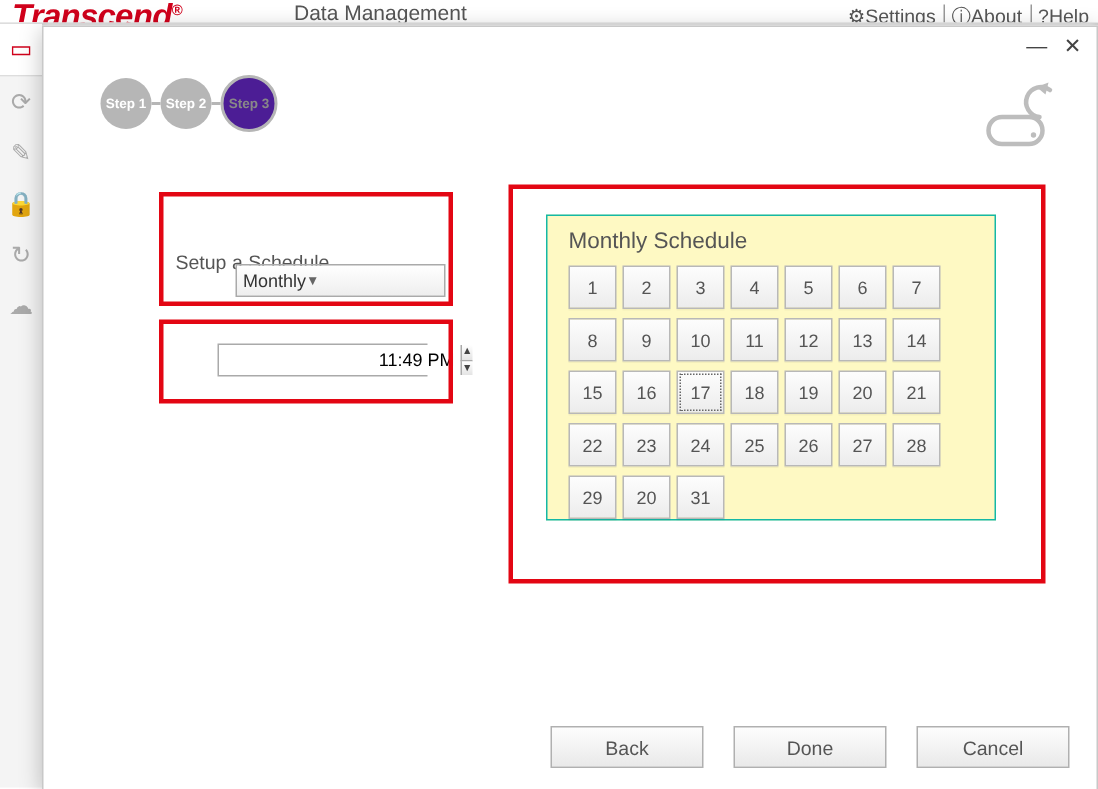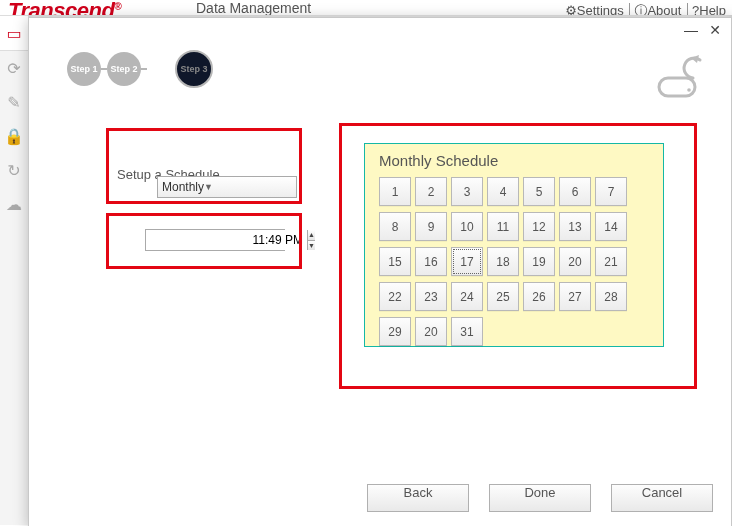--- a/index.html
+++ b/index.html
@@ -19,21 +19,21 @@
   .modal-backdrop { position:absolute; left:28px; top:15px; right:0; bottom:0; background:#fff; box-shadow:0 0 8px rgba(0,0,0,0.25) inset; }
   
   .modal { position:absolute; left:28px; top:17px; width:702px; height:508px; background:#fff; border:1px solid #c8c8c8; box-shadow:0 2px 14px rgba(0,0,0,0.25); }
   .modal .win-controls { position:absolute; right:6px; top:4px; font-size:14px; color:#444; }
   .modal .win-controls span { display:inline-block; width:20px; text-align:center; cursor:pointer; }
   .hdd-icon { position:absolute; right:20px; top:36px; }
   
   .steps { position:absolute; left:38px; top:32px; display:flex; align-items:center; }
   .step-circle { width:34px; height:34px; border-radius:50%; display:flex; align-items:center; justify-content:center; font-size:9px; font-weight:bold; }
   .step-done { background:#b6b6b6; color:#fff; }
-  .step-current { background:#0f172a; border:2px solid #b6b6b6; color:#888;margin-left:28px; }
+  .step-current { background:#4c1d95; border:2px solid #b6b6b6; color:#888; }
   .step-line { width:6px; height:2px; background:#b6b6b6; }
   
   .hl { position:absolute; border:3px solid #e30613; pointer-events:none; }
   .hl1 { left:77px; top:110px; width:190px; height:70px; }
   .hl2 { left:77px; top:195px; width:190px; height:50px; }
   .hl3 { left:310px; top:105px; width:352px; height:260px; }
   
   .schedule-label { position:absolute; left:88px; top:133px; font-size:13px; color:#555;margin-top:16px; }
   .dropdown { position:absolute; left:128px; top:158px; width:140px; height:22px; border:1px solid #aaa; background:linear-gradient(#fff,#eee); font-size:12px; color:#333; padding:2px 4px; box-sizing:border-box; display:flex; align-items:center; cursor:pointer;}
   .dropdown .arr{ font-size:9px; color:#666; }
@@ -44,21 +44,21 @@
   .time-box .spin div { flex:1; border-left:1px solid #aaa; display:flex; align-items:center; justify-content:center; font-size:7px; color:#444; background:linear-gradient(#fff,#e4e4e4); cursor:pointer;}
   .time-box .spin div:first-child{border-bottom:1px solid #aaa;}
   
   .month-panel { position:absolute; left:335px; top:125px; width:300px; height:204px; border:1px solid #14b8a6; background:#fef9c3; padding:8px 14px; box-sizing:border-box; }
   .month-title { font-size:15px; color:#555; margin-bottom:8px; }
   .day-grid { display:grid; grid-template-columns: repeat(7, 30px); column-gap:6px; row-gap:6px; }
   .day-btn { width:30px; height:27px; border:1px solid #b8b8b8; background:linear-gradient(#fdfdfd,#ececec); font-size:12px; color:#555; display:flex; align-items:center; justify-content:center; cursor:pointer; box-shadow:0 1px 0 rgba(0,0,0,0.04);}
   .day-btn.sel{ outline:1px dotted #666; outline-offset:-3px; }
   
   .btn-row { position:absolute; left:0; right:0; bottom:14px; display:flex; justify-content:flex-end; gap:20px; padding-right:18px; box-sizing:border-box;}
-  .btn { width:100px; height:26px; border:1px solid #b0b0b0; background:linear-gradient(#fdfdfd,#e9e9e9); font-size:13px; color:#555; display:flex; align-items:flex-start; justify-content:center; cursor:pointer; }
+  .btn { width:100px; height:26px; border:1px solid #b0b0b0; background:linear-gradient(#fdfdfd,#e9e9e9); font-size:13px; color:#555; display:flex; align-items:center; justify-content:center; cursor:pointer; }
 </style>
 </head>
 <body>
 
 <div class="app-bar">
   <div class="brand">
     <span>Transcend</span><span class="reg">®</span>
   </div>
   <div class="subtitle">Data Management</div>
   <div class="topright">

